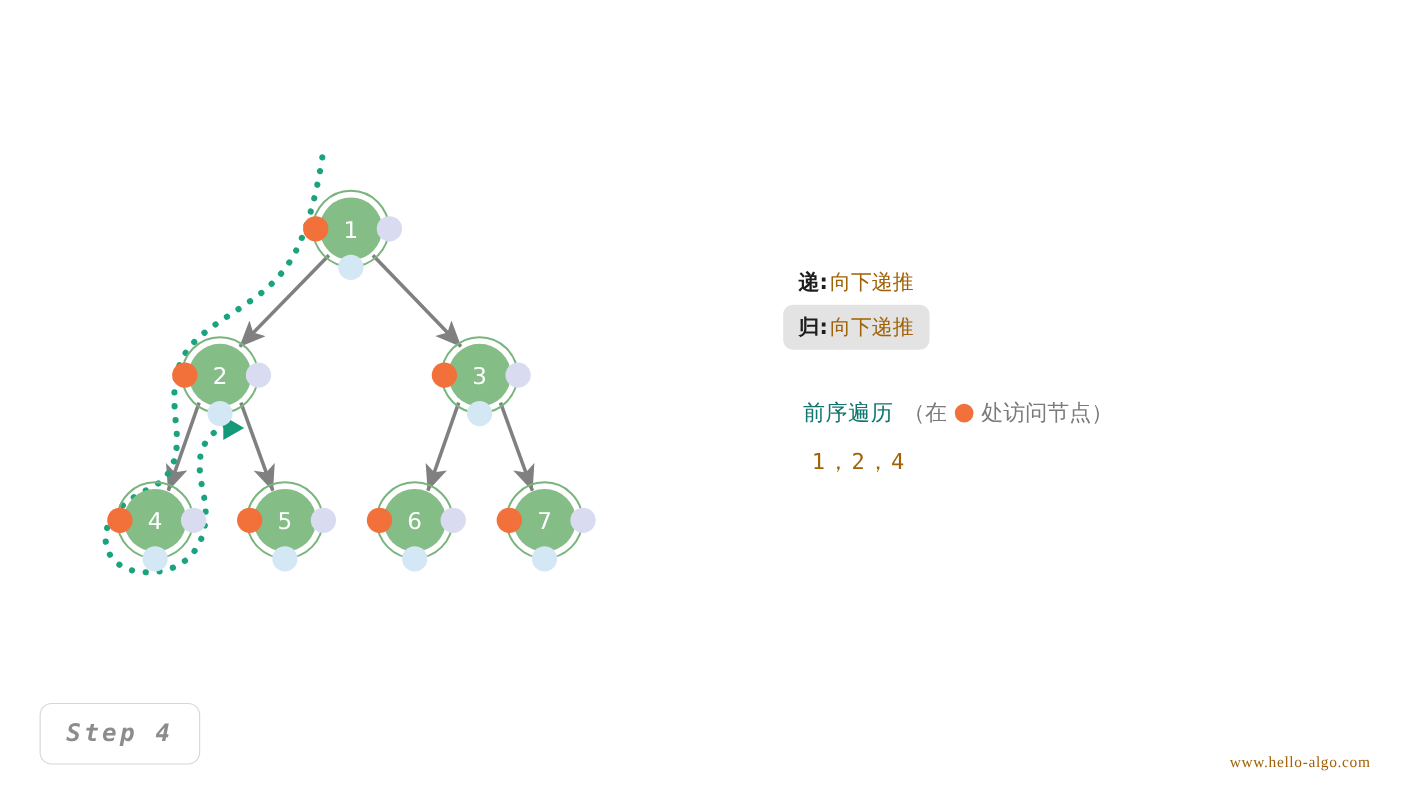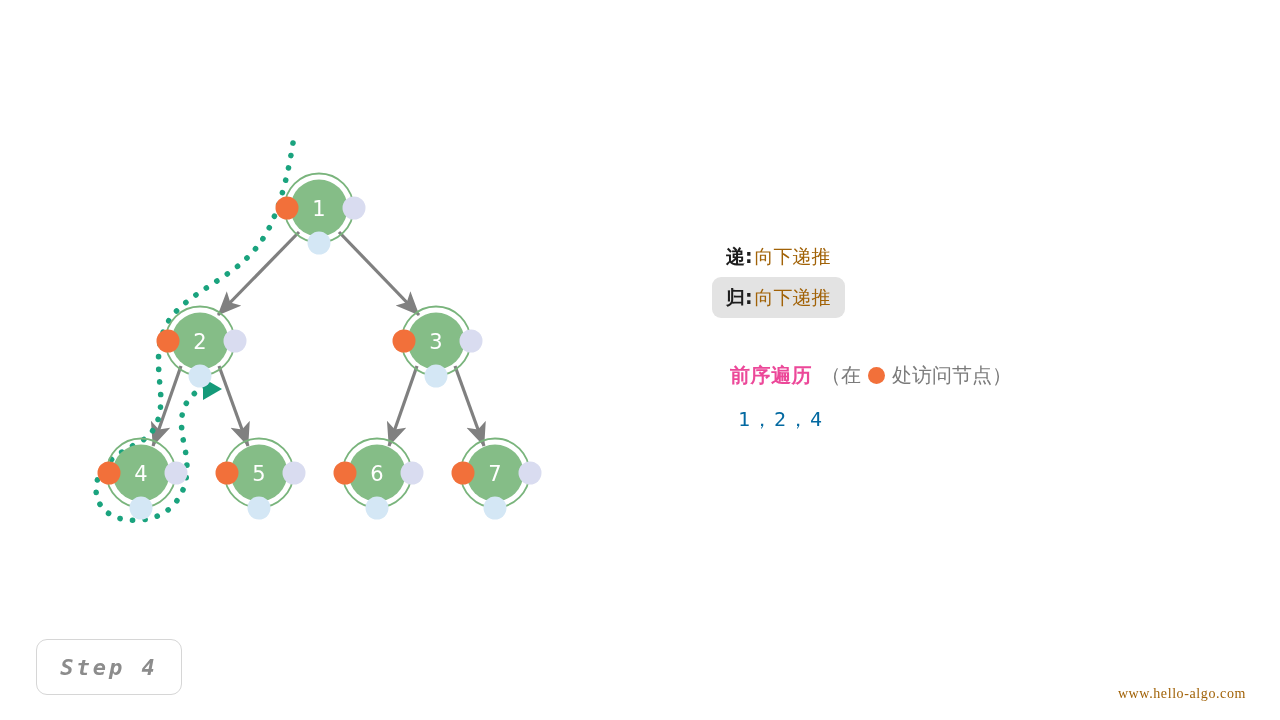--- a/index.html
+++ b/index.html
@@ -74,22 +74,22 @@
     top: 362px;
     width: 520px;
   }
   .traversal-title {
     display: flex;
     align-items: center;
     font-size: 20px;
     white-space: nowrap;
   }
   .traversal-name {
-    font-weight: bold;
-    color: #ec4899;
+    font-weight: normal;
+    color: #0f766e;
     letter-spacing: 0.5px;
   }
   .traversal-note {
     color: #7b7b7b;
     margin-left: 9px;
     display: flex;
     align-items: center;
   }
   .legend-dot {
     display: inline-block;
@@ -97,21 +97,21 @@
     height: 17px;
     border-radius: 50%;
     background: #f2703a;
     margin: 0 7px;
     vertical-align: middle;
   }
   .traversal-seq {
     margin-top: 17px;
     font-family: "DejaVu Sans Mono", "Liberation Mono", monospace;
     font-size: 20px;
-    color: #0369a1;
+    color: #a16207;
     letter-spacing: 2px;
     padding-left: 8px;
   }
 
   
   .step-badge {
     position: absolute;
     left: 36px;
     top: 639px;
     width: 144px;

